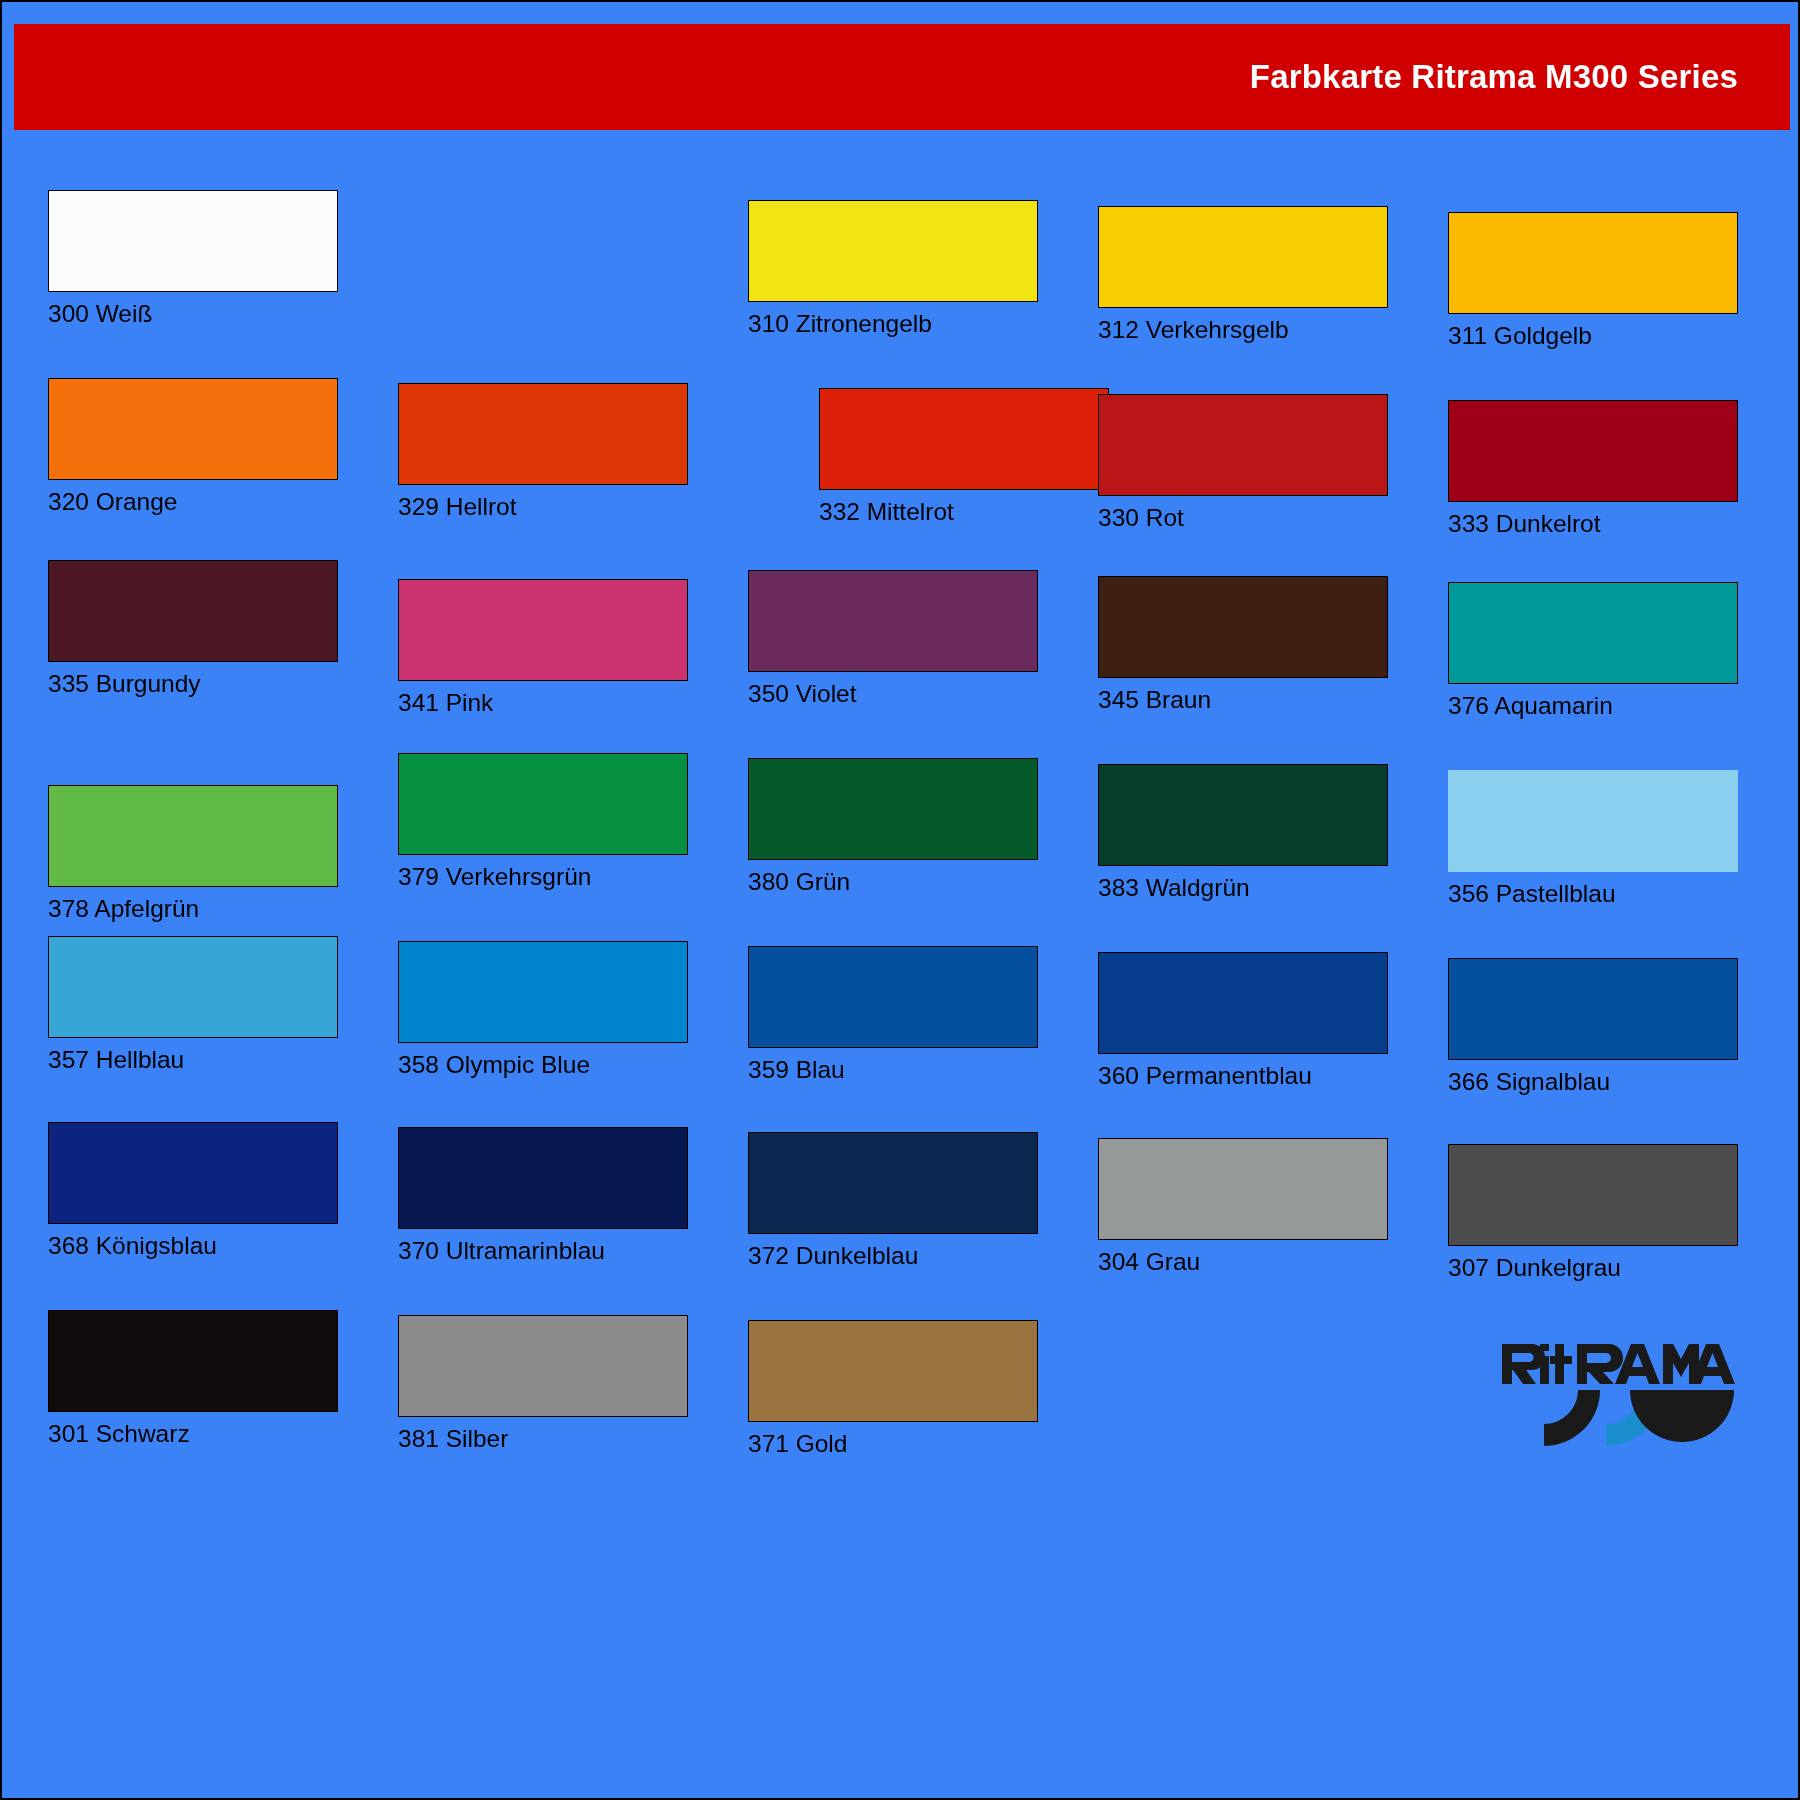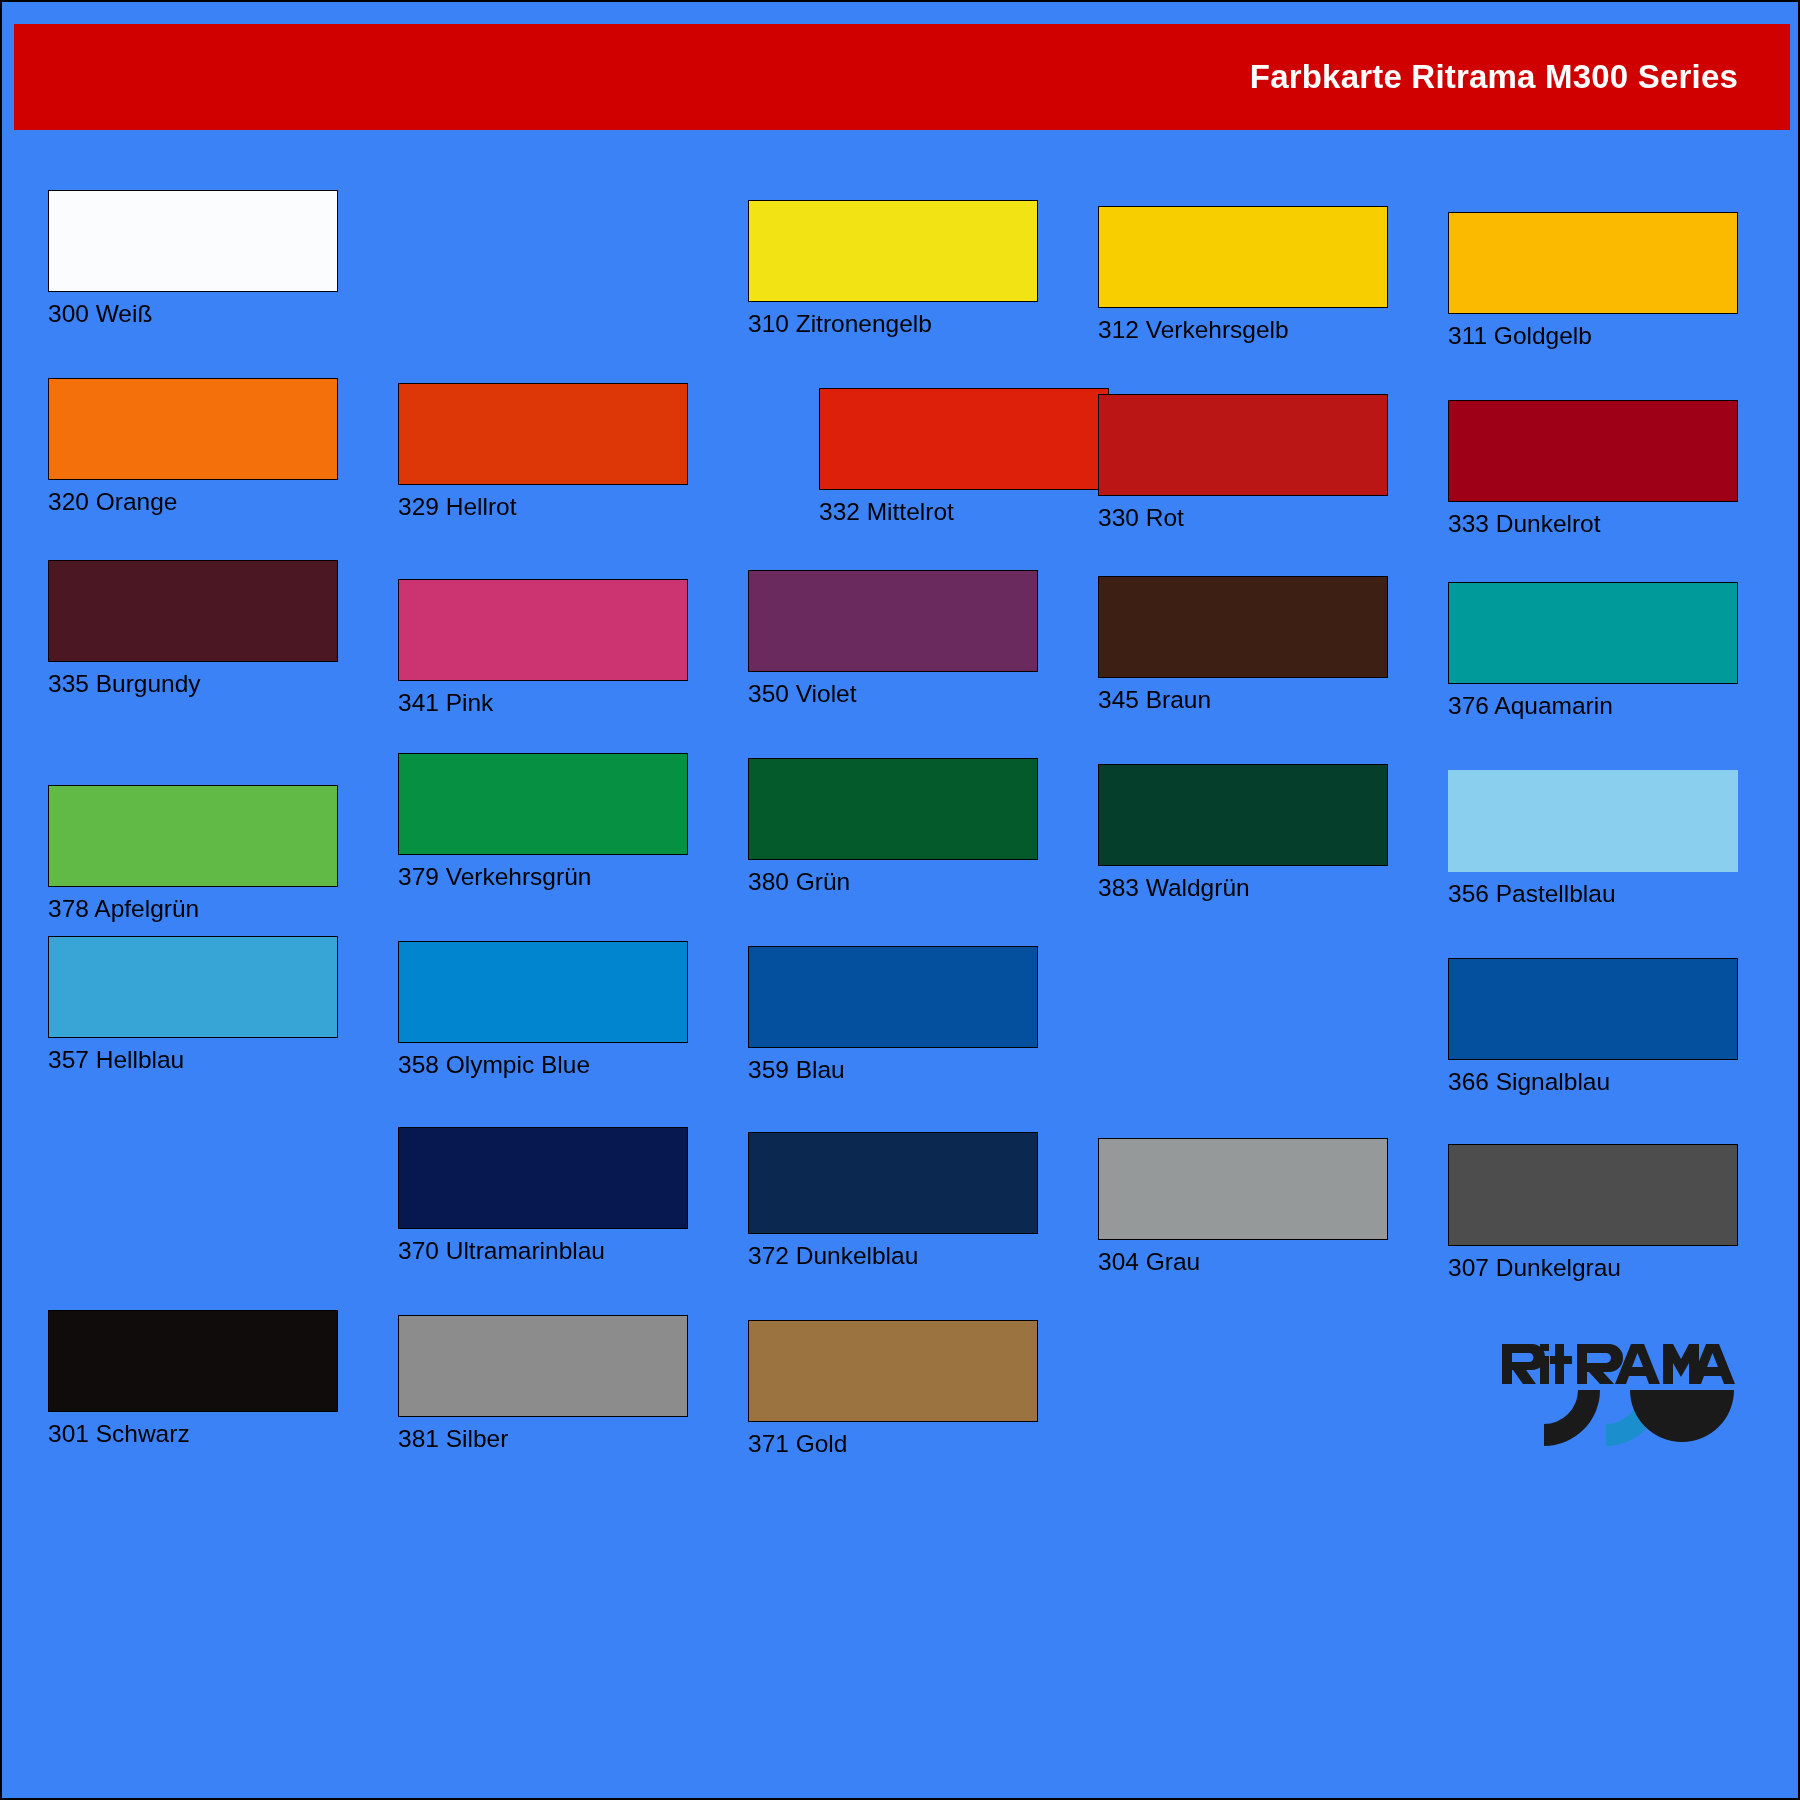--- a/index.html
+++ b/index.html
@@ -183,24 +183,32 @@
         <div class="swatch-label">357 Hellblau</div>
       </div>
       <div class="swatch-cell" style="left: 396px; top: 811px;">
         <div class="swatch-chip" title="358 Olympic Blue" style="background: rgb(0, 133, 206);"></div>
         <div class="swatch-label">358 Olympic Blue</div>
       </div>
       <div class="swatch-cell" style="left: 746px; top: 816px;">
         <div class="swatch-chip" title="359 Blau" style="background: rgb(4, 80, 159);"></div>
         <div class="swatch-label">359 Blau</div>
       </div>
+      <div class="swatch-cell" style="left: 1096px; top: 822px;">
+        <div class="swatch-chip" title="360 Permanentblau" style="background: rgb(6, 62, 141);"></div>
+        <div class="swatch-label">360 Permanentblau</div>
+      </div>
       <div class="swatch-cell" style="left: 1446px; top: 828px;">
         <div class="swatch-chip" title="366 Signalblau" style="background: rgb(4, 80, 159);"></div>
         <div class="swatch-label">366 Signalblau</div>
       </div>
+      <div class="swatch-cell" style="left: 46px; top: 992px;">
+        <div class="swatch-chip" title="368 Königsblau" style="background: rgb(12, 36, 128);"></div>
+        <div class="swatch-label">368 Königsblau</div>
+      </div>
       <div class="swatch-cell" style="left: 396px; top: 997px;">
         <div class="swatch-chip" title="370 Ultramarinblau" style="background: rgb(7, 23, 79);"></div>
         <div class="swatch-label">370 Ultramarinblau</div>
       </div>
       <div class="swatch-cell" style="left: 746px; top: 1002px;">
         <div class="swatch-chip" title="372 Dunkelblau" style="background: rgb(11, 41, 80);"></div>
         <div class="swatch-label">372 Dunkelblau</div>
       </div>
       <div class="swatch-cell" style="left: 1096px; top: 1008px;">
         <div class="swatch-chip" title="304 Grau" style="background: rgb(150, 153, 154);"></div>

